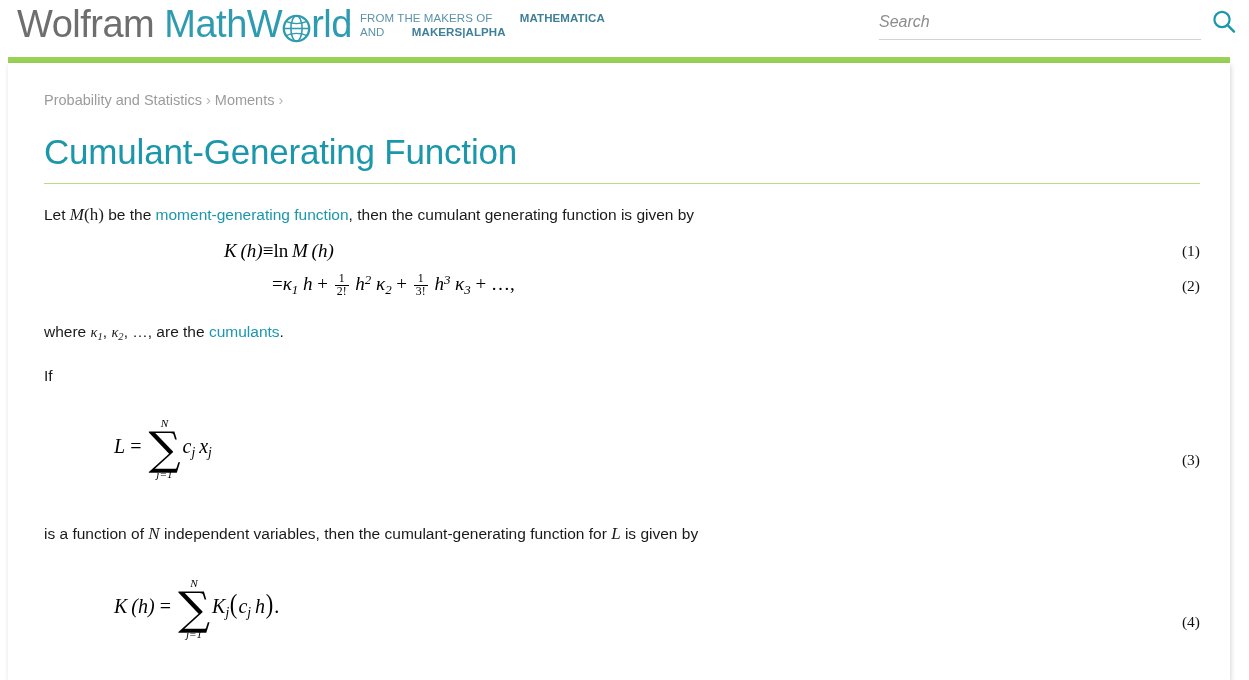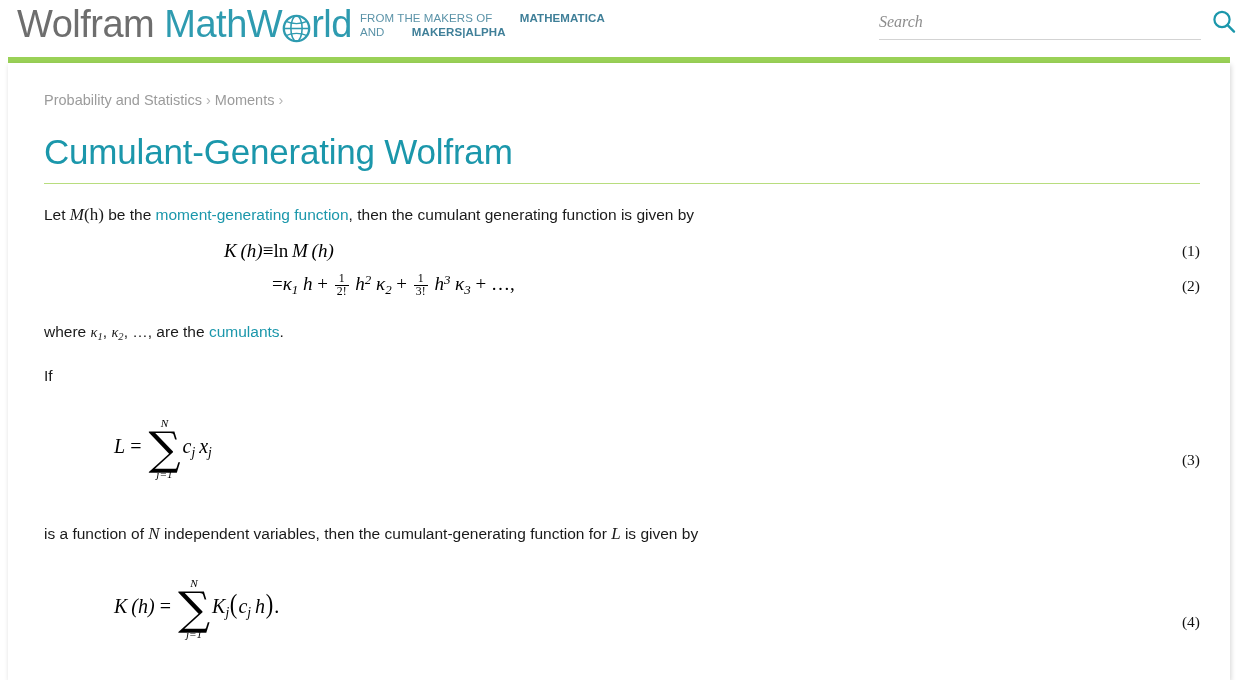--- a/index.html
+++ b/index.html
@@ -72,21 +72,21 @@
     width: 322px;
     border-bottom: 1px solid #d3d3d3;
     height: 33px;
   }
   .search-input {
     border: 0;
     outline: 0;
     width: 100%;
     height: 32px;
     background: transparent;
-    font-family: Liberation Serif, serif;
+    font-family: Liberation Sans, sans-serif;
     font-size: 16px;
     font-style: italic;
     color: #0c4a6e;
     padding: 0;
   }
   .search-input::placeholder {
     color: #8d8d8d;
     font-style: italic;
     opacity: 1;
   }
@@ -342,21 +342,21 @@
 
 <div class="green-bar"></div>
 
 <div class="card">
   <div class="card-inner">
 
     <div class="breadcrumb">
       <a href="#">Probability and Statistics</a><span class="sep">›</span><a href="#">Moments</a><span class="sep">›</span>
     </div>
 
-    <h1 class="page-title">Cumulant-Generating Wolfram</h1>
+    <h1 class="page-title">Cumulant-Generating Function</h1>
     <div class="title-rule"></div>
 
     <p class="para"><span>Let </span><span class="mi">M</span><span class="mi" style="font-style:normal">(h)</span><span> be the </span><a class="mw-link" href="#">moment-generating function</a><span>, then the cumulant generating function is given by</span></p>
 
     <div class="eq-block eq12">
       <div class="eq-body line1"><span class="ital">K</span> <span class="op" style="font-style:italic">(h)</span><span class="op">≡</span><span class="op">ln</span> <span class="ital">M</span> <span class="ital">(h)</span></div>
 
       <div class="eq-body line2"><span class="op">=</span><span class="ital">κ</span><span class="sub">1</span>&nbsp;<span class="ital">h</span>
         <span class="op">+</span>
         <span class="frac"><span class="num-part">1</span><span class="den-part">2!</span></span>

